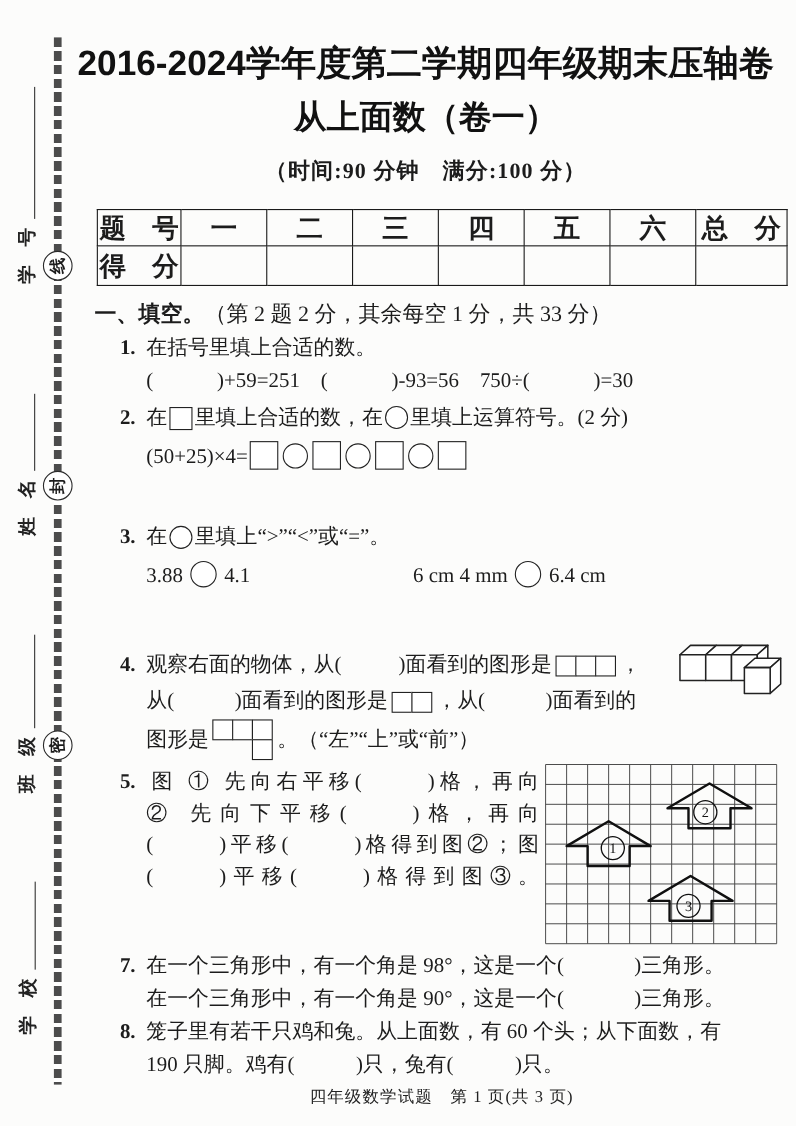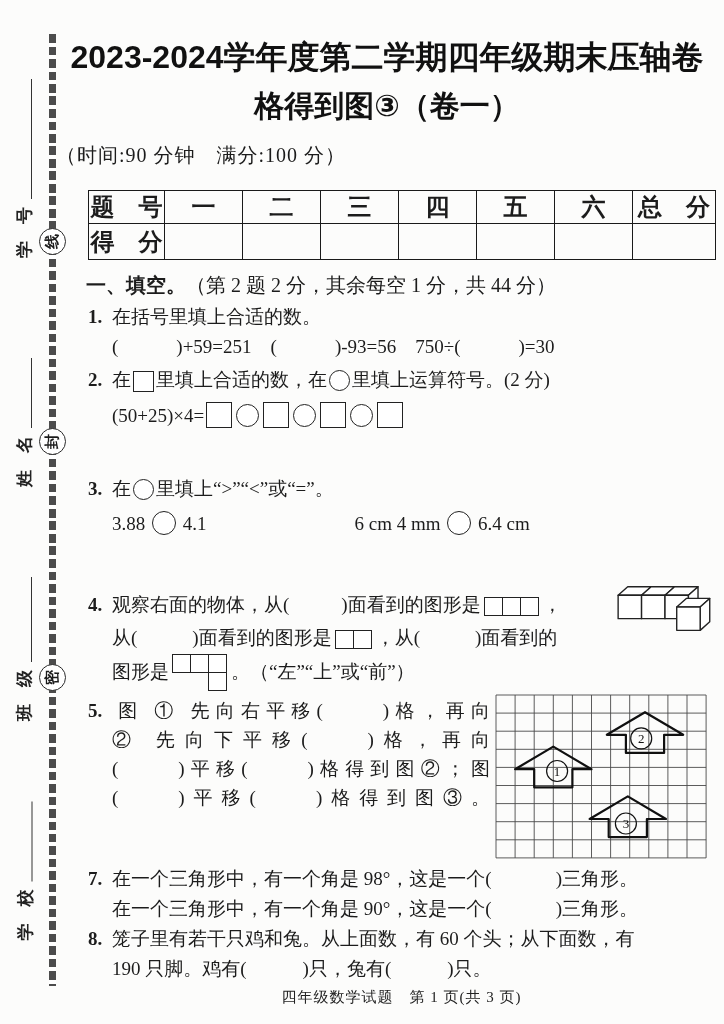--- a/index.html
+++ b/index.html
@@ -14,33 +14,33 @@
   .seal span{display:block;transform:rotate(-90deg);font-size:15px;font-weight:700;}
   .side-group{position:absolute;height:26px;display:flex;align-items:center;white-space:nowrap;
               transform:rotate(-90deg);font-size:17px;font-weight:600;color:#222;}
   .side-line{display:inline-block;border-bottom:1.5px solid #333;height:14px;margin-left:8px;}
 
   
   .t1{position:absolute;left:56px;right:6px;top:36px;text-align:center;
       font-family:"Liberation Sans","DejaVu Sans",sans-serif;font-weight:700;font-size:32px;letter-spacing:0px;color:#111;}
   .t2{position:absolute;left:56px;right:6px;top:86px;text-align:center;
       font-family:"Liberation Sans","DejaVu Sans",sans-serif;font-weight:700;font-size:30px;color:#111;}
-  .sub{position:absolute;left:56px;right:6px;top:142px;font-size:20px;letter-spacing:1px;}
+  .sub{position:absolute;left:56px;right:6px;top:142px;text-align:center;font-size:20px;letter-spacing:1px;font-weight:bold;}
 
   
   table.score{position:absolute;left:88px;top:190px;border-collapse:collapse;table-layout:fixed;}
   table.score td{border:1.6px solid #1a1a1a;text-align:center;font-size:24px;font-weight:700;padding:0;}
   table.score tr.r1 td{height:32px;}
   table.score tr.r2 td{height:35px;}
 
   
   .sec-head{position:absolute;left:86px;top:272px;font-size:20px;white-space:nowrap;}
   .sec-head b{font-weight:700;font-family:Liberation Serif, serif;}
   .q{position:absolute;left:88px;width:630px;font-size:19px;}
-  .line{line-height:30px;height:30px;white-space:nowrap;}
+  .line{line-height:30px;height:30px;white-space:nowrap;margin-left:21px;}
   .cont{padding-left:24px;}
   .qno{display:inline-block;width:24px;font-weight:700;}
   #q1{top:302px;} #q2{top:362px;} #q3{top:474px;} #q4{top:588px;}
   #q5{top:696px;width:402px;} #q6{top:812px;width:402px;}
   #q7{top:864px;} #q8{top:924px;}
   #q2 .line{height:36px;line-height:36px;}
   #q3 .tall{height:40px;line-height:40px;}
   #q4 .line{height:33px;line-height:33px;}
   #q4 .tall3{height:52px;line-height:33px;}
   #q5 .line{height:29px;line-height:29px;}
@@ -88,22 +88,22 @@
   <div class="seal" style="left:39px;top:228px;">
       <span>线</span>
     </div>
   <div class="seal" style="left:39px;top:428px;">
       <span>封</span>
     </div>
   <div class="seal" style="left:39px;top:664px;">
       <span>密</span>
     </div>
 
-  <div class="t1">2023-2024学年度第二学期四年级期末压轴卷</div>
-  <div class="t2">格得到图③（卷一）</div>
+  <div class="t1">2016-2024学年度第二学期四年级期末压轴卷</div>
+  <div class="t2">从上面数（卷一）</div>
   <div class="sub">（时间:90 分钟　满分:100 分）</div>
 
   <table class="score">
     <colgroup>
         <col style="width:76px">
         <col style="width:78px">
         <col style="width:78px">
         <col style="width:78px">
         <col style="width:78px">
         <col style="width:78px">
@@ -128,21 +128,21 @@
       <td></td>
       <td></td>
       <td></td>
       <td></td>
       <td></td>
     </tr>
   </tbody>
     </table>
 
   <div class="sec-head">
-    <b>一、填空。</b><span>（第 2 题 2 分，其余每空 1 分，共 44 分）</span>
+    <b>一、填空。</b><span>（第 2 题 2 分，其余每空 1 分，共 33 分）</span>
   </div>
 
   <div class="q" id="q1">
     <div class="line"><span class="qno">1.</span><span>在括号里填上合适的数。</span></div>
     <div class="line cont"><span>(<span class="seg-gap" style="width: 58px;"></span>)+59=251　(<span class="seg-gap" style="width: 58px;"></span>)-93=56　750÷(<span class="seg-gap" style="width: 58px;"></span>)=30</span></div>
   </div>
 
   <div class="q" id="q2">
     <div class="line"><span class="qno">2.</span><span>在<span class="seg-box" style="width: 21px; height: 21px;"></span>里填上合适的数，在<span class="seg-circ" style="width: 21px; height: 21px;"></span>里填上运算符号。(2 分)</span></div>
     <div class="line cont"><span>(50+25)×4=<span class="seg-box" style="width: 26px; height: 26px;"></span><span class="seg-circ" style="width: 23px; height: 23px;"></span><span class="seg-box" style="width: 26px; height: 26px;"></span><span class="seg-circ" style="width: 23px; height: 23px;"></span><span class="seg-box" style="width: 26px; height: 26px;"></span><span class="seg-circ" style="width: 23px; height: 23px;"></span><span class="seg-box" style="width: 26px; height: 26px;"></span></span></div>

